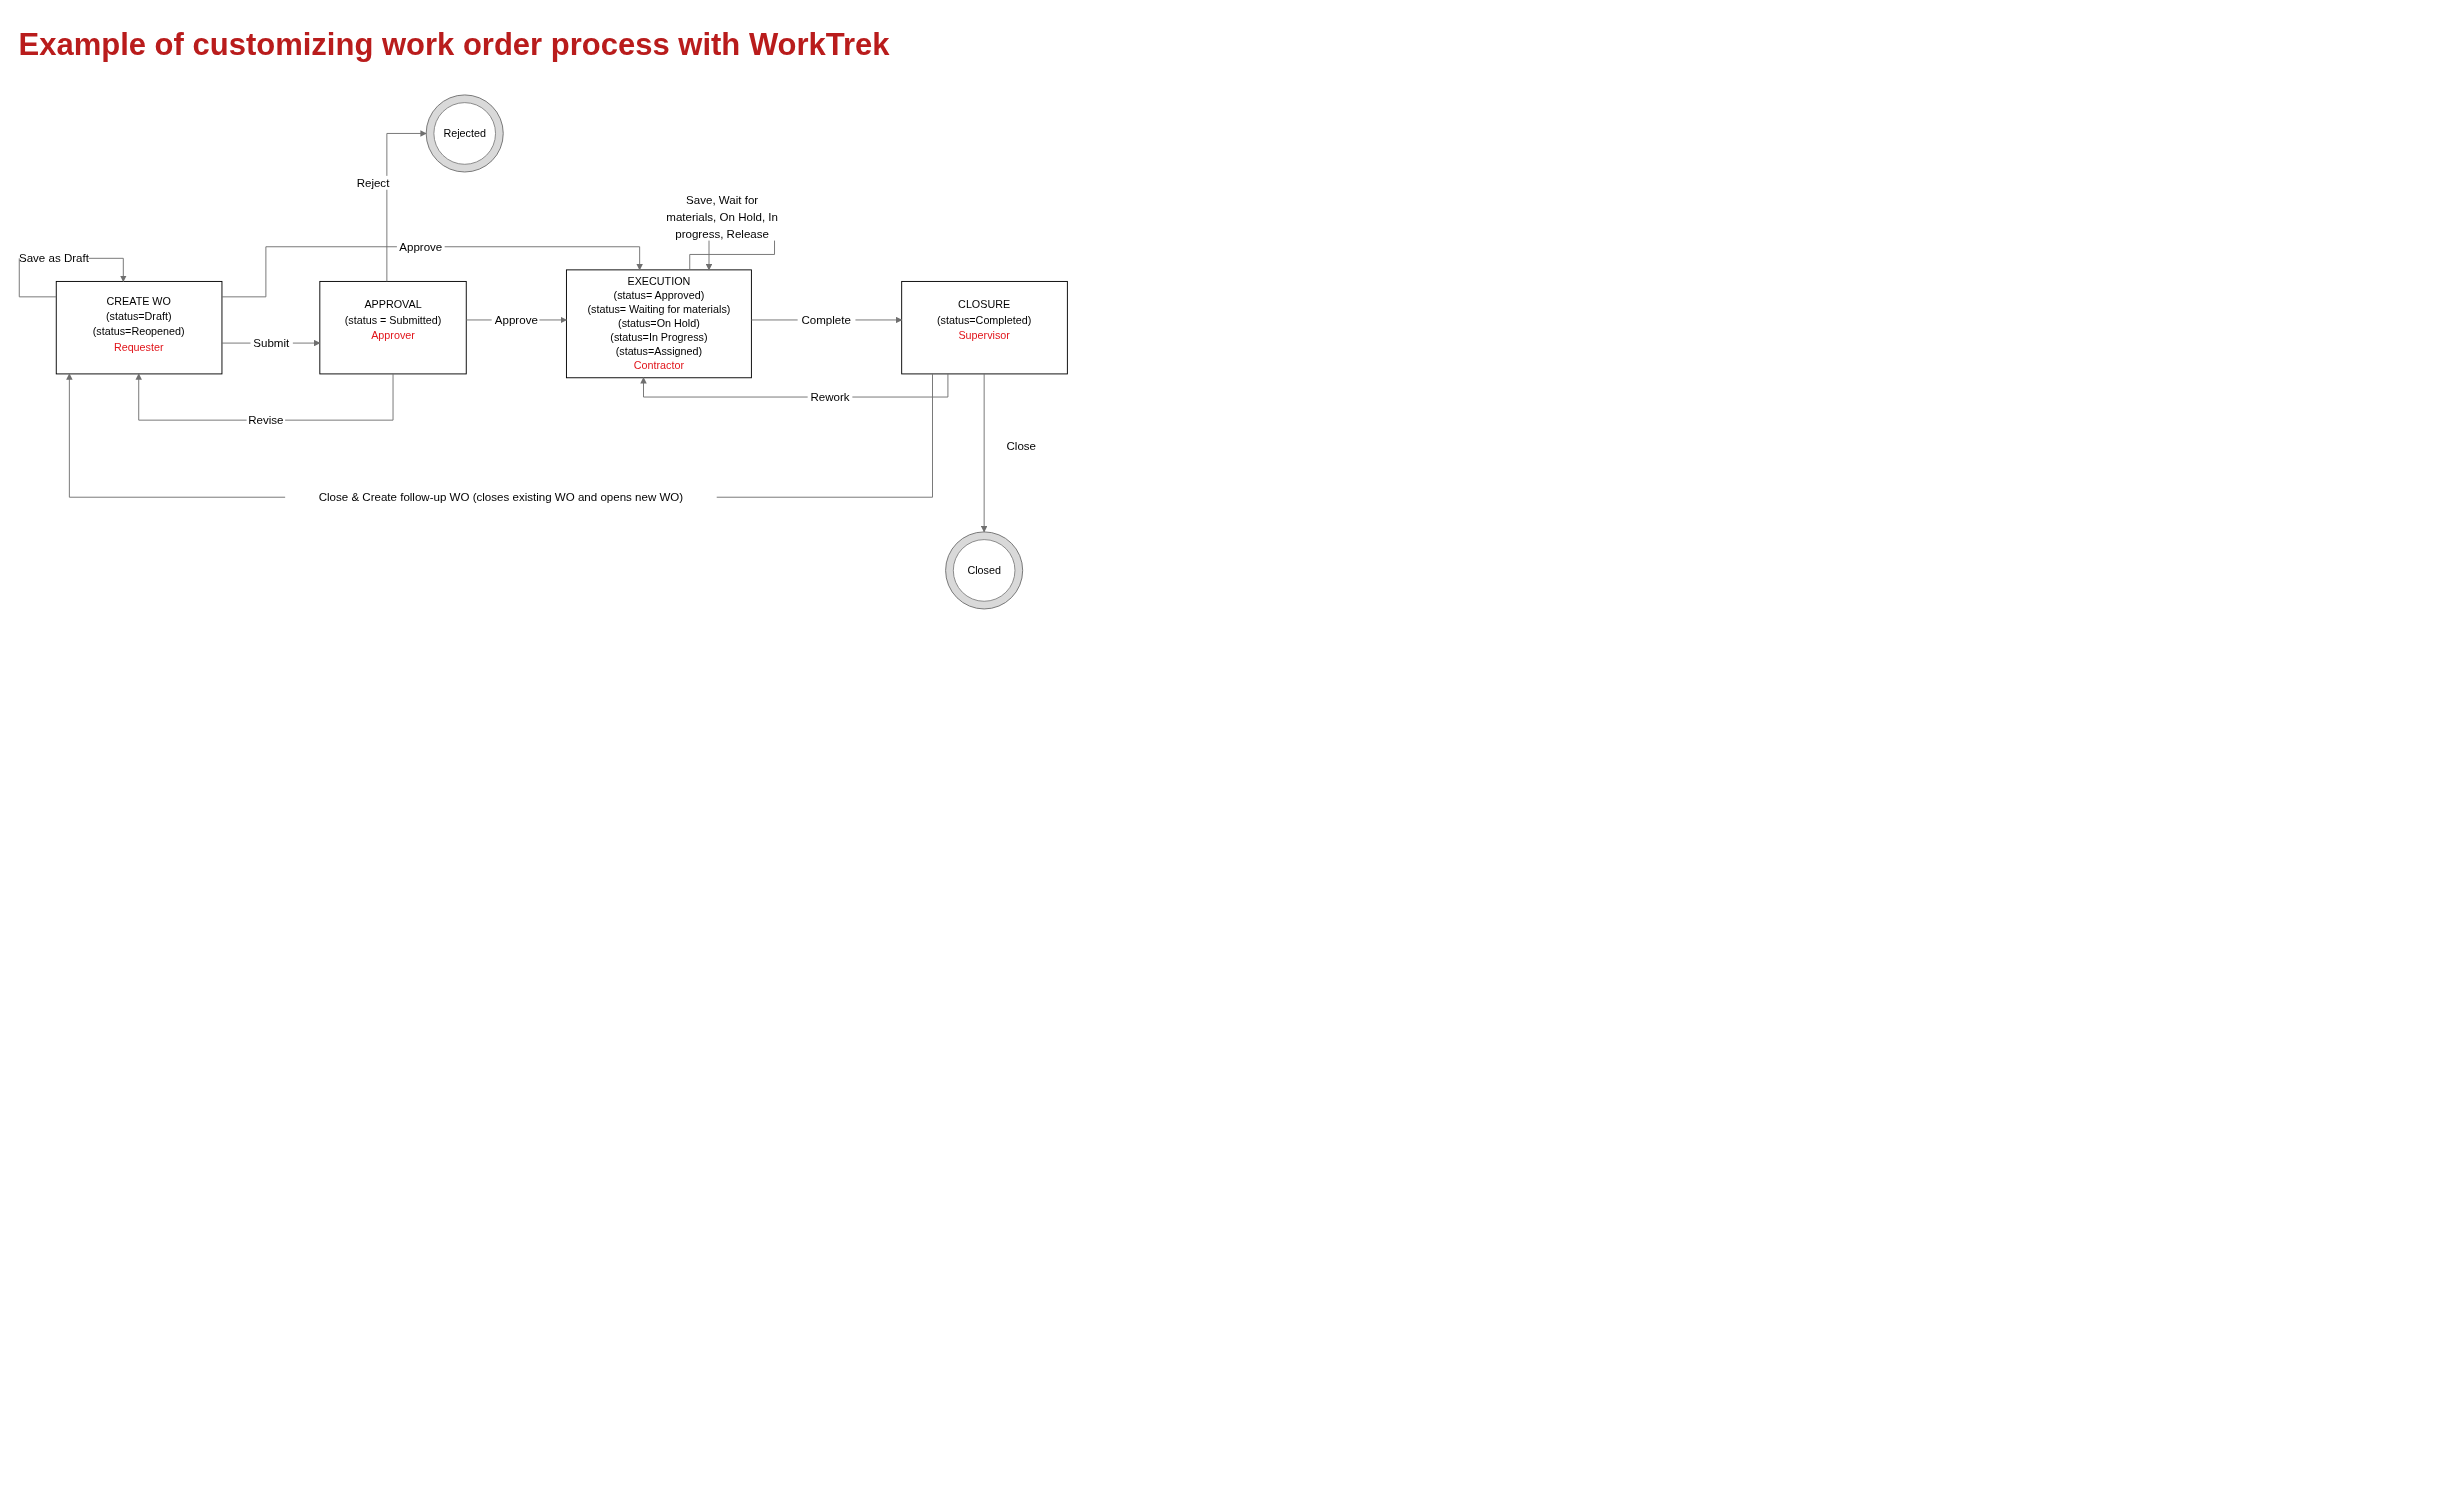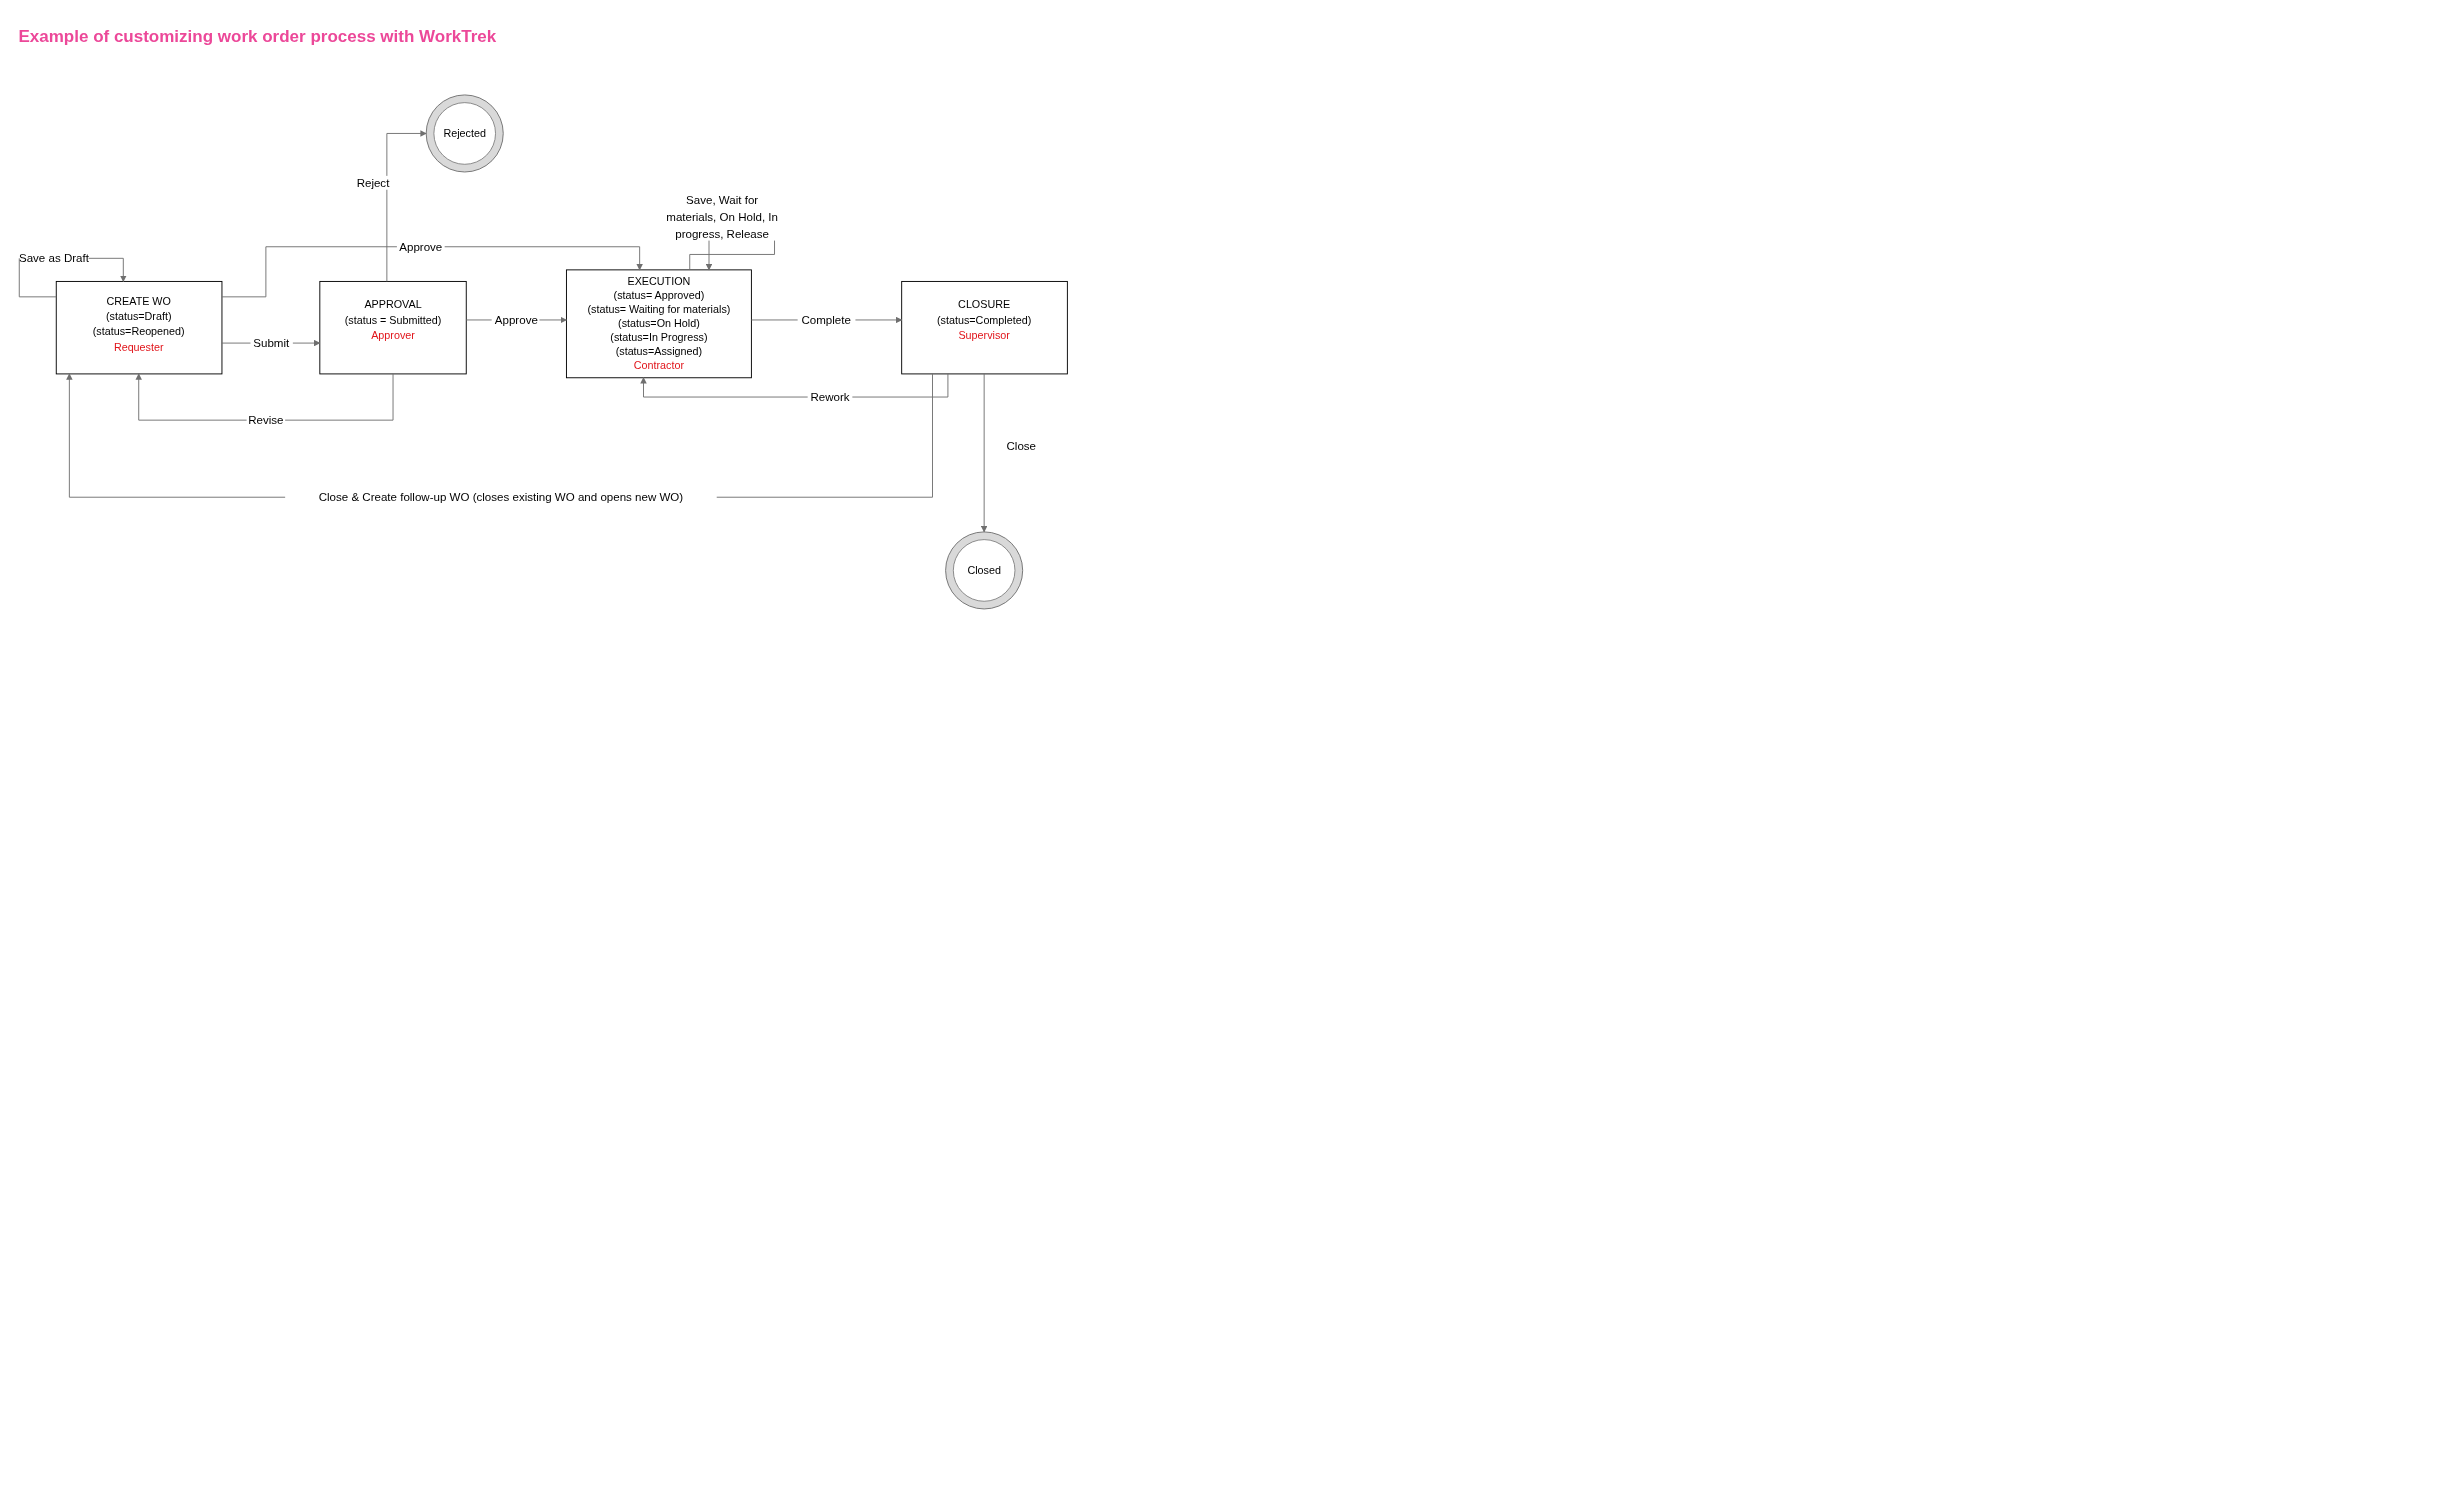--- a/index.html
+++ b/index.html
@@ -12,23 +12,23 @@
   .page {
     width: 1156px;
     height: 717px;
     position: relative;
     background: #fff;
   }
   .title {
     position: absolute;
     left: 18.5px;
     top: 27px;
-    font-size: 17px;
+    font-size: 31px;
     font-weight: 700;
-    color: #ec4899;
+    color: #b91c1c;
   }
   svg.diagram {
     position: absolute;
     left: 0;
     top: 0;
     width: 1156px;
     height: 717px;
     overflow: visible;
   }
   .node-rect {

